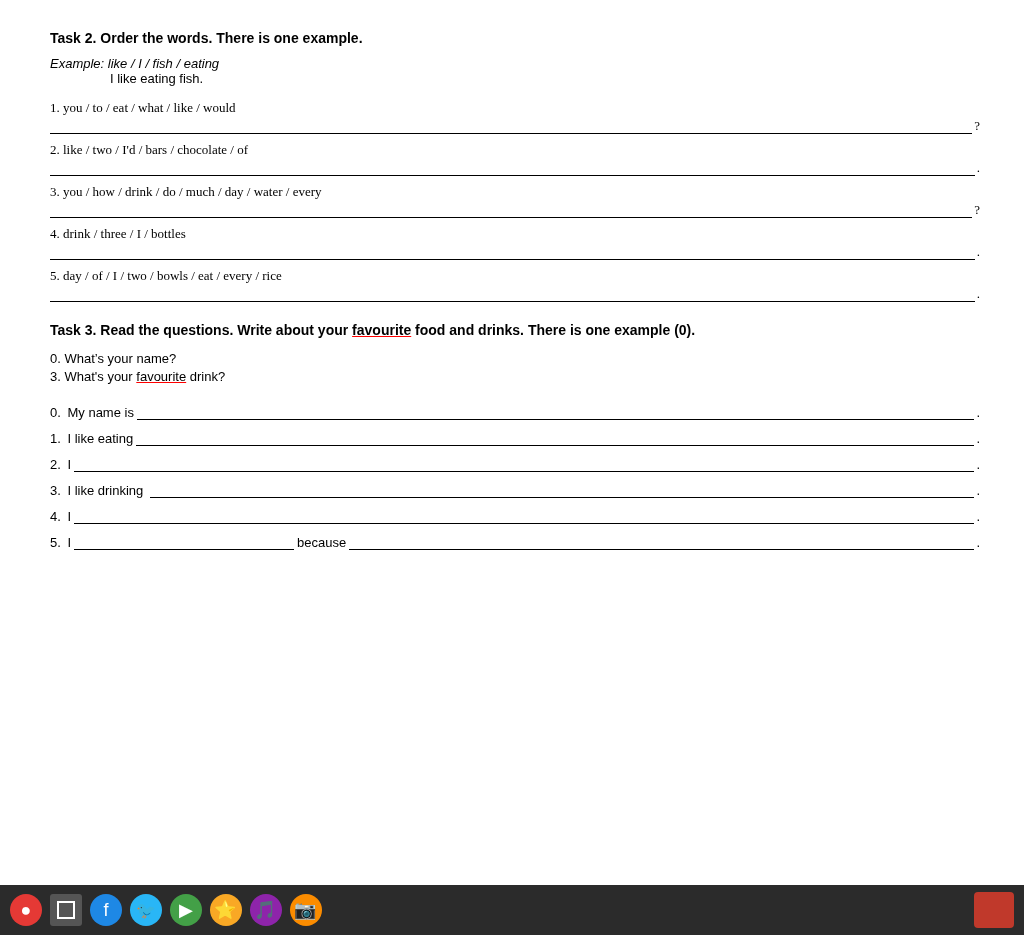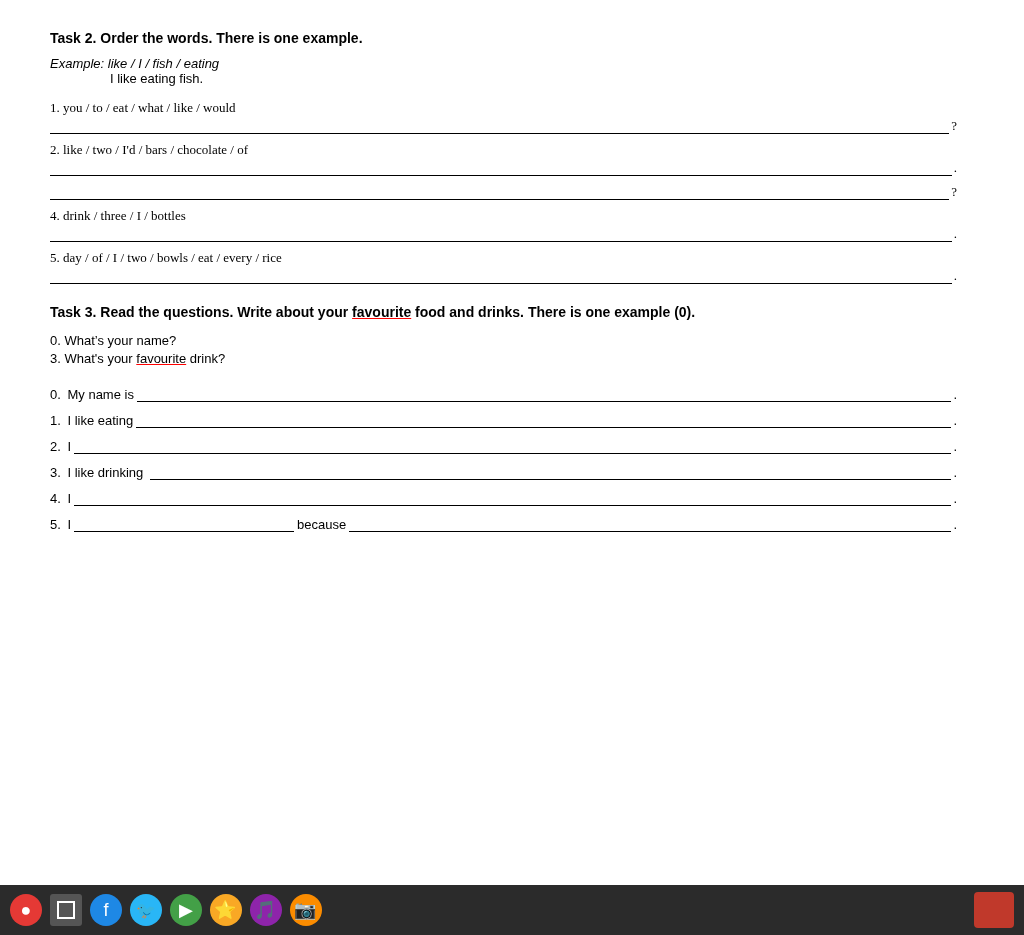--- a/index.html
+++ b/index.html
@@ -21,21 +21,21 @@
     .page-container {
       width: 1024px;
       min-height: 935px;
       display: flex;
       flex-direction: column;
     }
 
     .content-area {
       background: #ffffff;
       flex: 1;
-      padding: 30px 67px 30px 50px;
+      padding: 30px 44px 30px 50px;
       position: relative;
     }
 
     .task-title {
       font-weight: bold;
       font-size: 14px;
       margin-bottom: 10px;
     }
 
     .example-line {
@@ -227,20 +227,24 @@
           <span>2.</span>
           <span>like / two / I'd / bars / chocolate / of</span>
         </div>
         <div class="answer-line-row">
           <span class="answer-line"></span>
           <span class="end-mark">.</span>
         </div>
       </div>
 
       <div class="question-block">
+        <div class="question-text">
+          <span>3.</span>
+          <span>you / how / drink / do / much / day / water / every</span>
+        </div>
         <div class="answer-line-row">
           <span class="answer-line"></span>
           <span class="end-mark">?</span>
         </div>
       </div>
 
       <div class="question-block">
         <div class="question-text">
           <span>4.</span>
           <span>drink / three / I / bottles</span>

